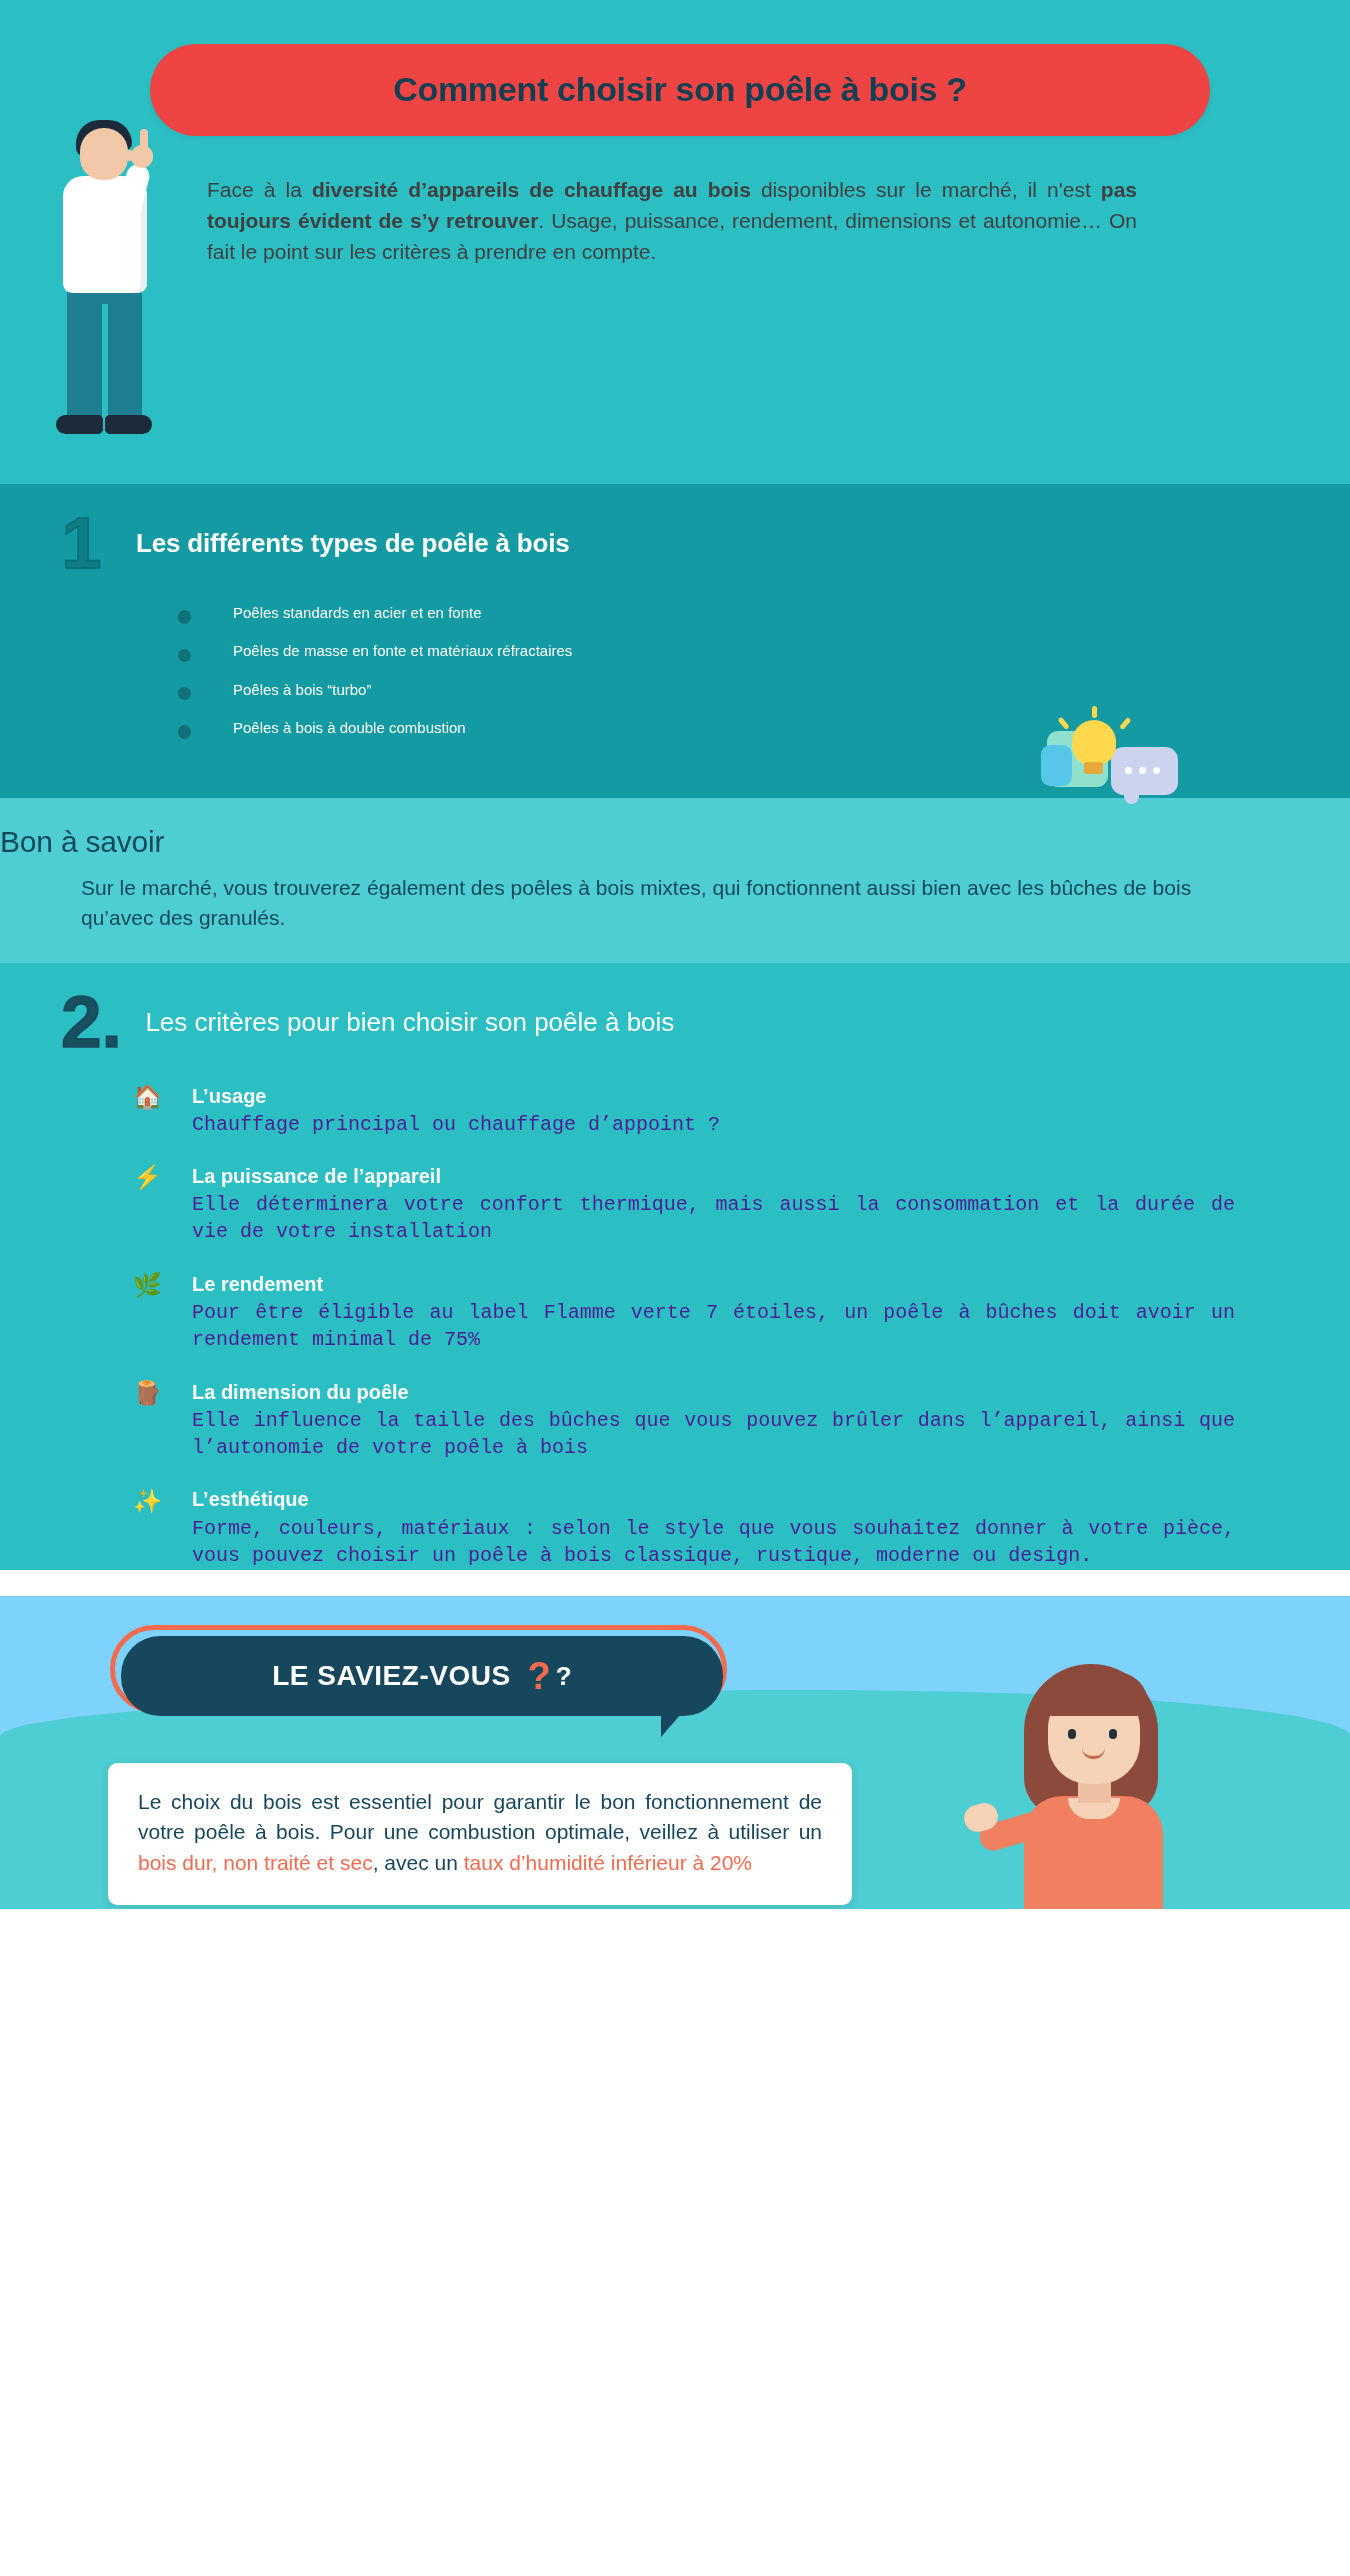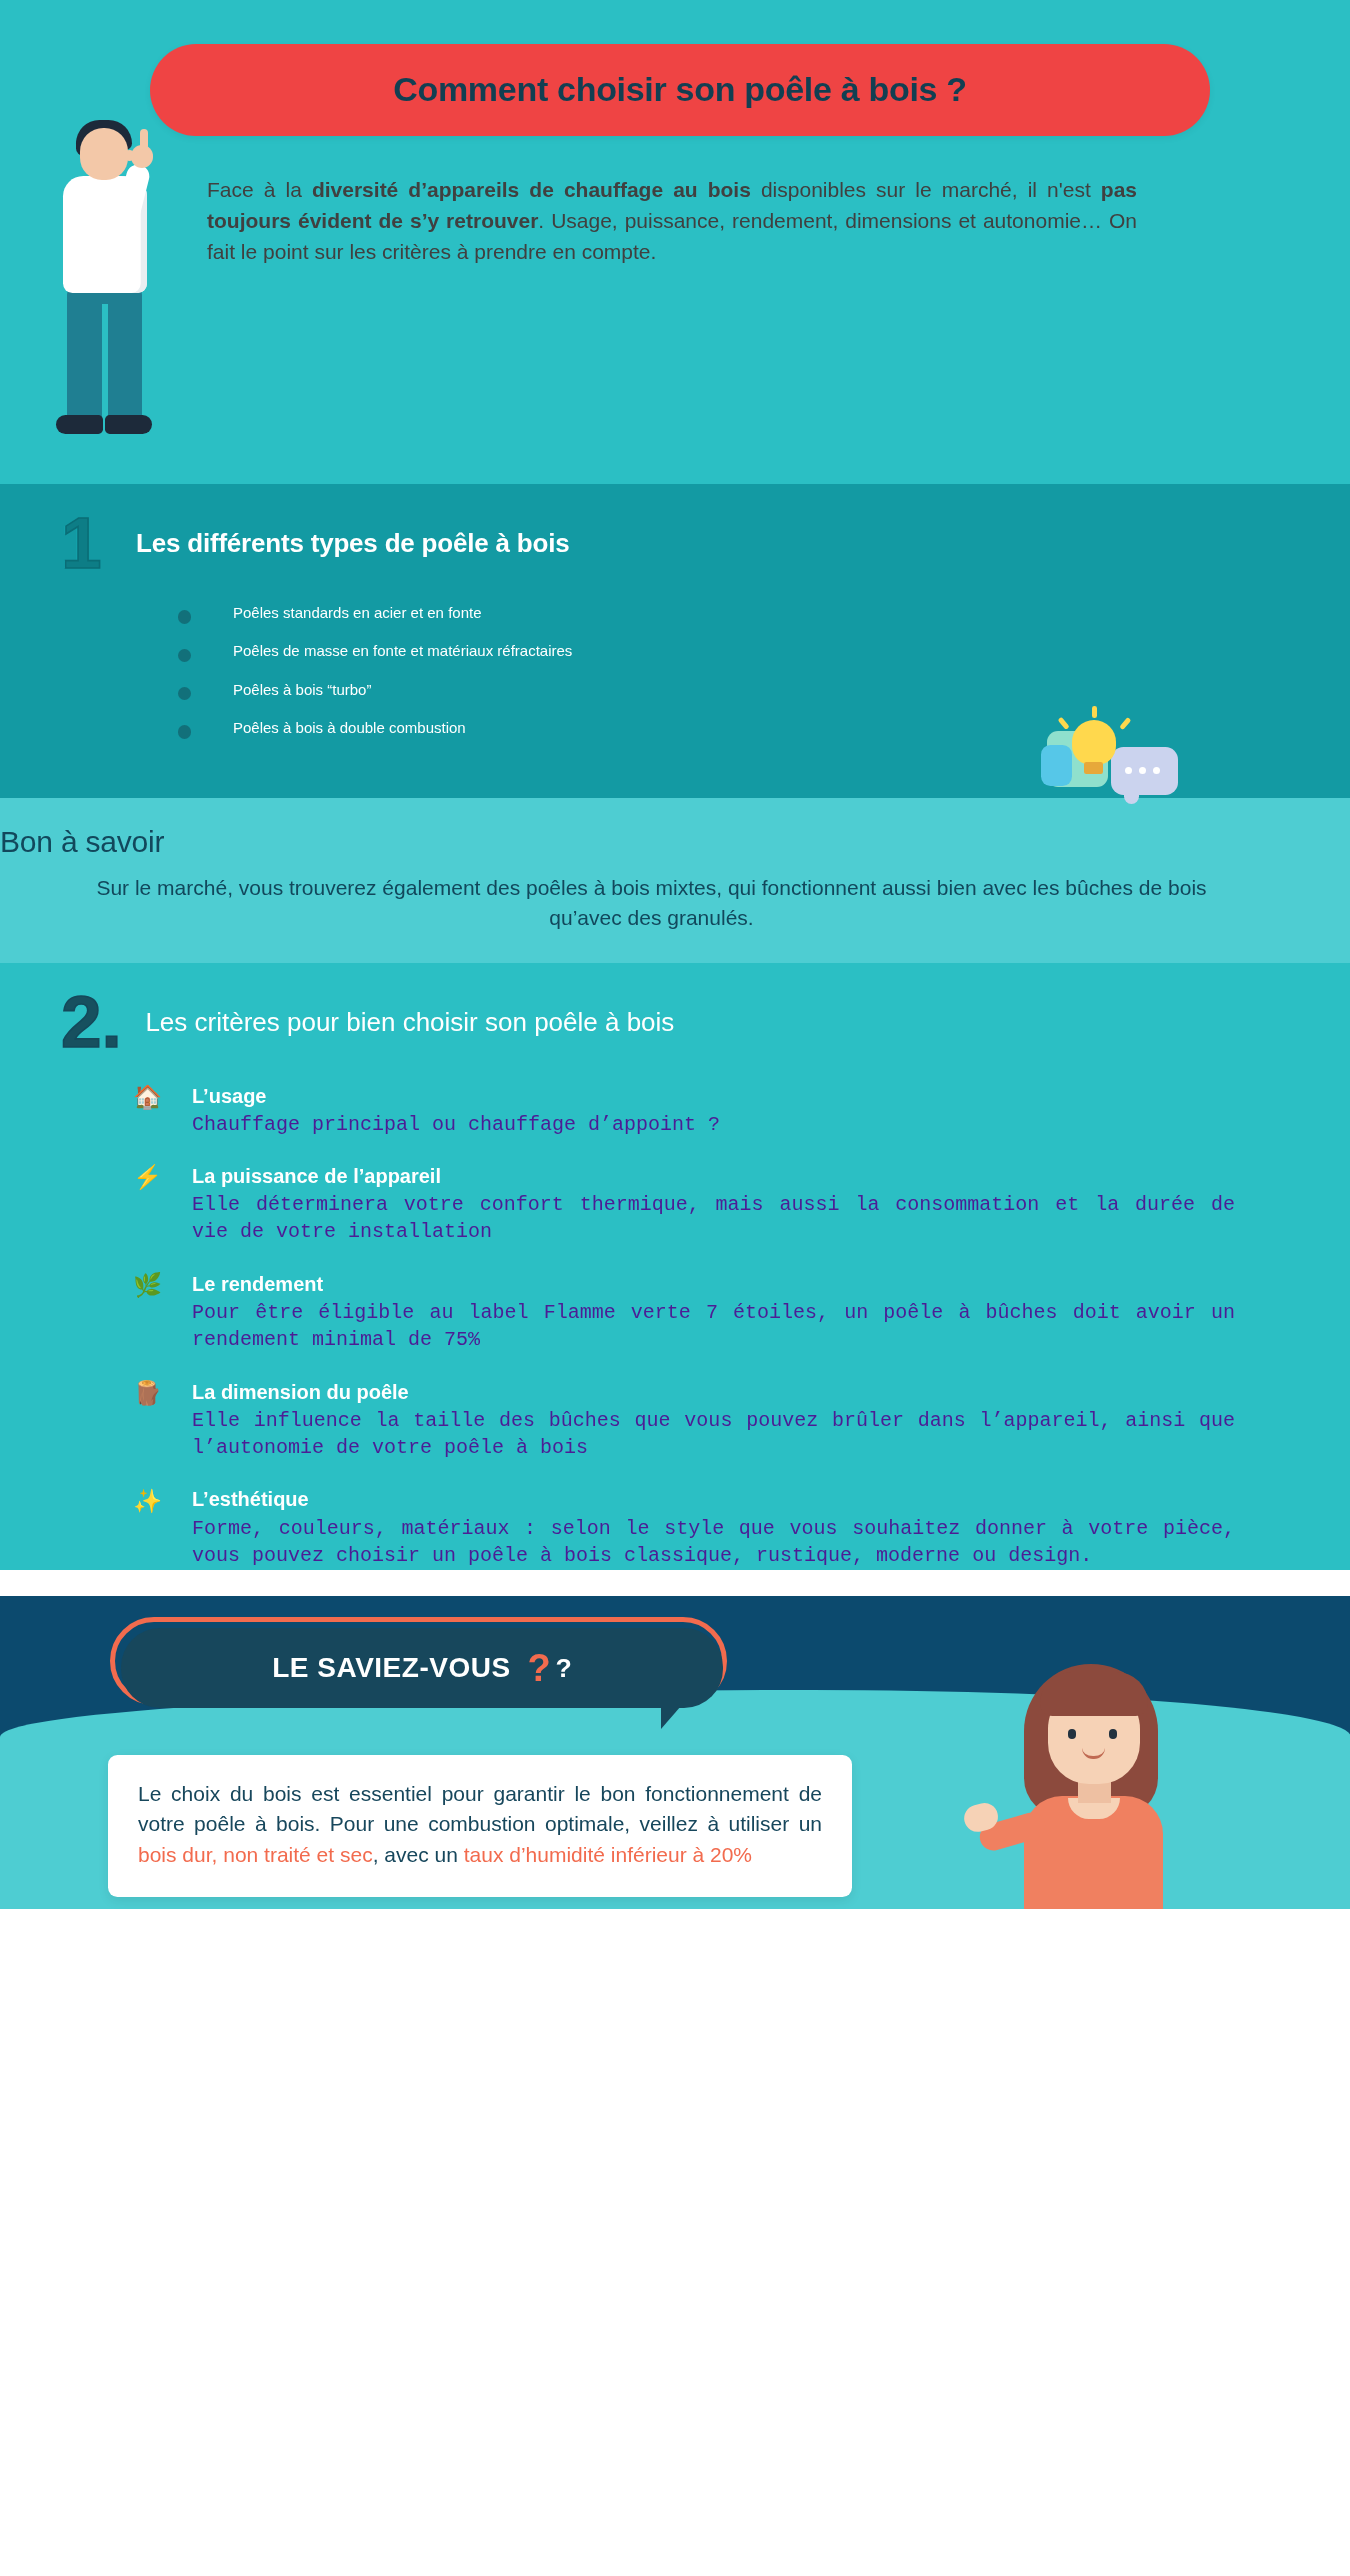--- a/index.html
+++ b/index.html
@@ -133,21 +133,20 @@
     color: #12485c;
     font-weight: normal;
     letter-spacing: -0.2px;
   }
   .sec-know p {
     margin: 14px 47px 0 81px;
     font-size: 21px;
     color: #12485c;
     line-height: 1.42;
     max-width: 1141px;
-    text-align: center;
   }
 
   
   .sec-two {
     background: #2bbfc4;
     padding: 28px 0 0 0;
     position: relative;
   }
   .sec-two .bignum { color: #17505f; -webkit-text-stroke: 1.6px #14485a; text-shadow:none; }
   .sec-two h2 {
@@ -179,22 +178,22 @@
   .crit .cd {
     font-size: 20px;
     color: #4c1d95;
     line-height: 1.38;
     text-align: justify;
     font-family: Liberation Mono, monospace;
   }
 
   
   .sec-did {
-    background: #0c4a6e;
-    padding: 32px 0 0 0;
+    background: #7dd3fc;
+    padding: 40px 0 0 0;
     position: relative;
     min-height: 313px;
   }
   .wave {
     position: absolute;
     left: 0; right: 0; top: 94px;
     height: 219px;
     background: #4ecdd2;
     border-radius: 60% 40% 0 0 / 47px 47px 0 0;
   }

